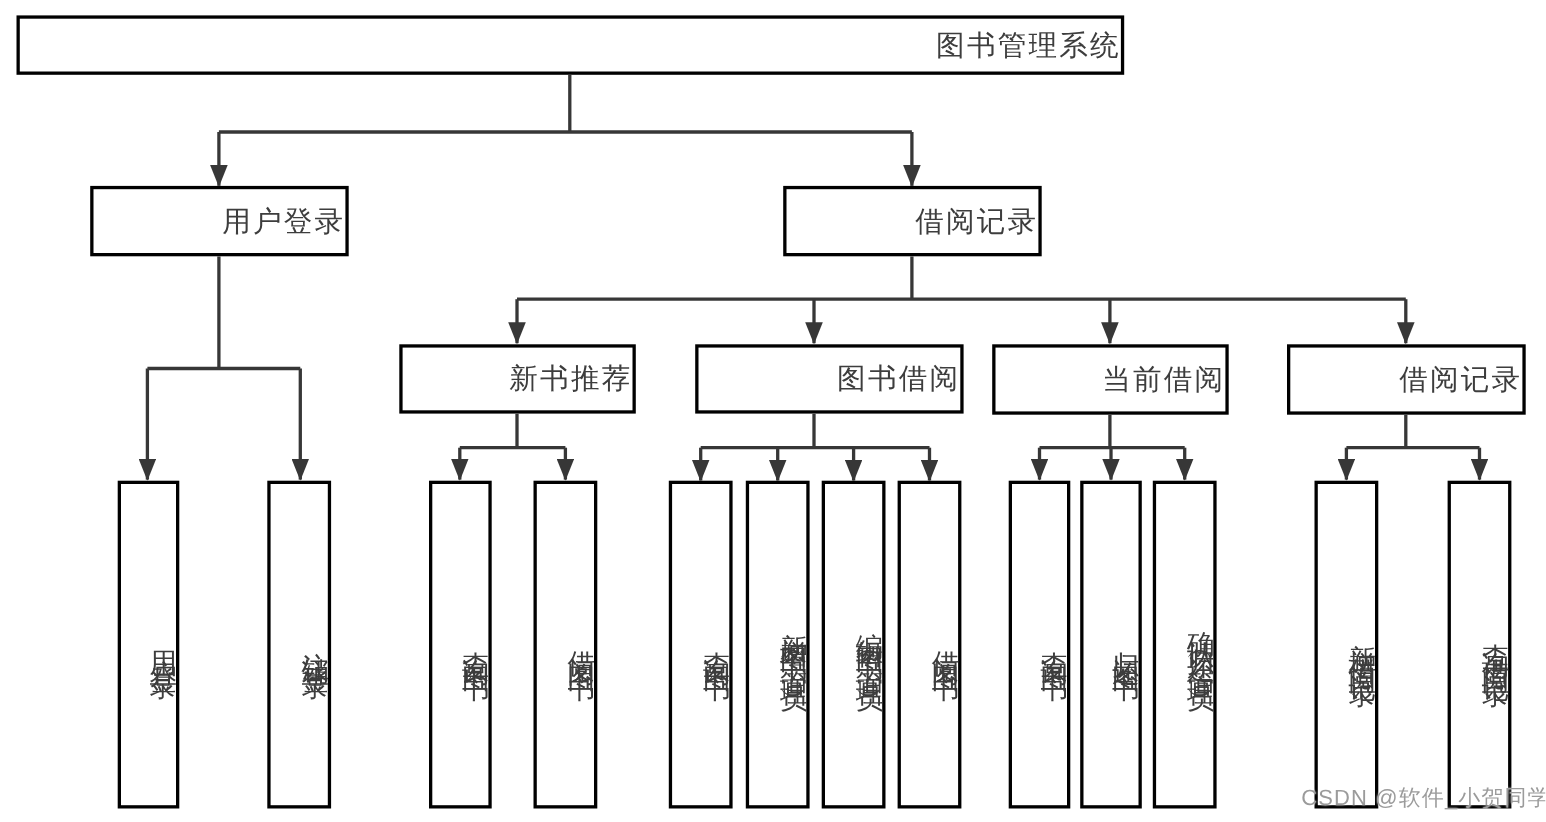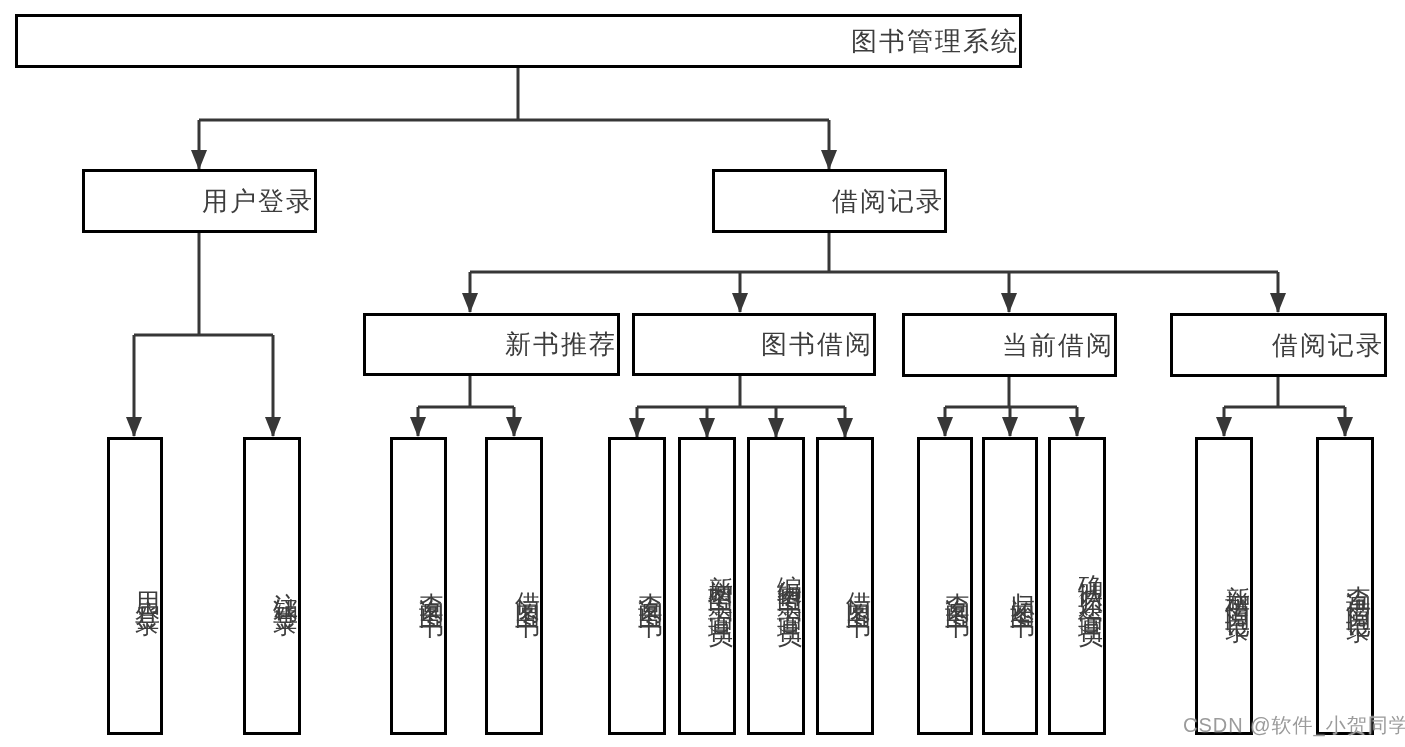--- a/index.html
+++ b/index.html
@@ -116,21 +116,21 @@
     <span>图书管理系统</span>
   </div>
 
   <div class="node hnode" style="left:82px;top:169px;width:235px;height:64px;">
     <span>用户登录</span>
   </div>
   <div class="node hnode" style="left:712px;top:169px;width:235px;height:64px;">
     <span>借阅记录</span>
   </div>
 
-  <div class="node hnode" style="left:363px;top:313px;width:257px;height:63px;">
+  <div class="node hnode" style="left:363px;top:313px;width:215px;height:63px;">
     <span>新书推荐</span>
   </div>
   <div class="node hnode" style="left:632px;top:313px;width:244px;height:63px;">
     <span>图书借阅</span>
   </div>
   <div class="node hnode" style="left:902px;top:313px;width:215px;height:64px;">
     <span>当前借阅</span>
   </div>
   <div class="node hnode" style="left:1170px;top:313px;width:217px;height:64px;">
     <span>借阅记录</span>

